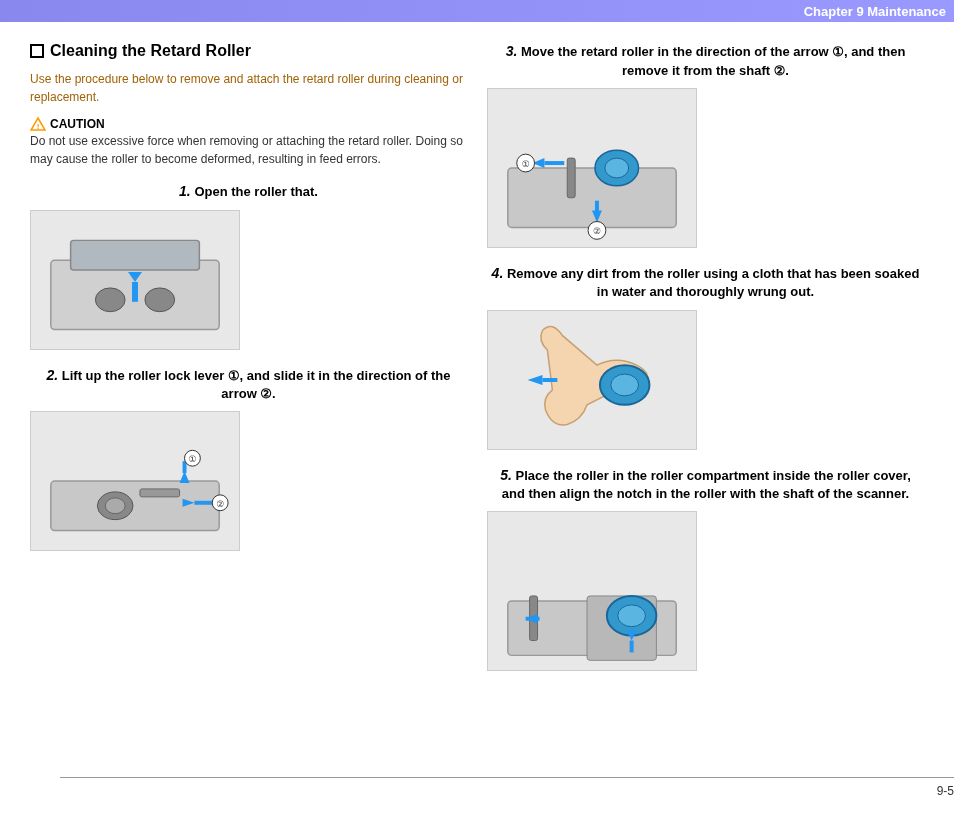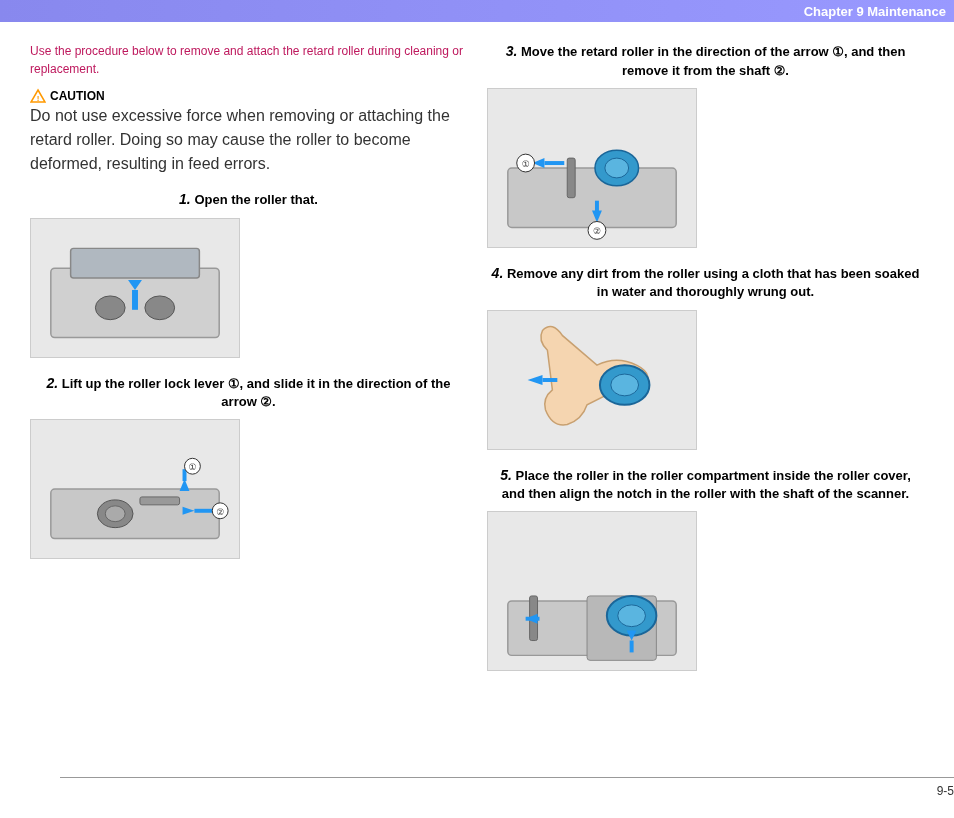--- a/index.html
+++ b/index.html
@@ -61,32 +61,32 @@
       width: 14px;
       height: 14px;
       border: 2px solid #000;
       flex-shrink: 0;
     }
 
     .body-text {
       font-size: 12px;
       line-height: 1.5;
       margin-bottom: 10px;
-      color: #be185d;
+      color: #a16207;
     }
     .caution-label {
       font-weight: bold;
       font-size: 12px;
       color: #000;
       display: flex;
       align-items: center;
       gap: 4px;
     }
     .caution-text {
-      font-size: 16px;
+      font-size: 12px;
       line-height: 1.5;
       color: #333;
     }
     .caution-section {
       margin-bottom: 14px;
     }
 
     .step {
       margin-bottom: 16px;
       text-align: center;
@@ -149,20 +149,24 @@
 <body>
 
 <div class="header">
   <span class="header-title">Chapter 9   Maintenance</span>
 </div>
 
 <div class="main">
 
   <div class="left-col">
 
+    <div class="section-title">
+      <span class="checkbox-icon"></span>
+      <span>Cleaning the Retard Roller</span>
+    </div>
 
     <p class="body-text">Use the procedure below to remove and attach the retard roller during cleaning or replacement.</p>
 
     <div class="caution-section">
       <div class="caution-label">
 
         <svg width="16" height="16" viewBox="0 0 16 16">
           <polygon points="8,2 15,14 1,14" fill="none" stroke="#f90" stroke-width="1.5"></polygon>
           <text x="8" y="13" text-anchor="middle" font-size="8" font-weight="bold" fill="#f90">!</text>
         </svg>

